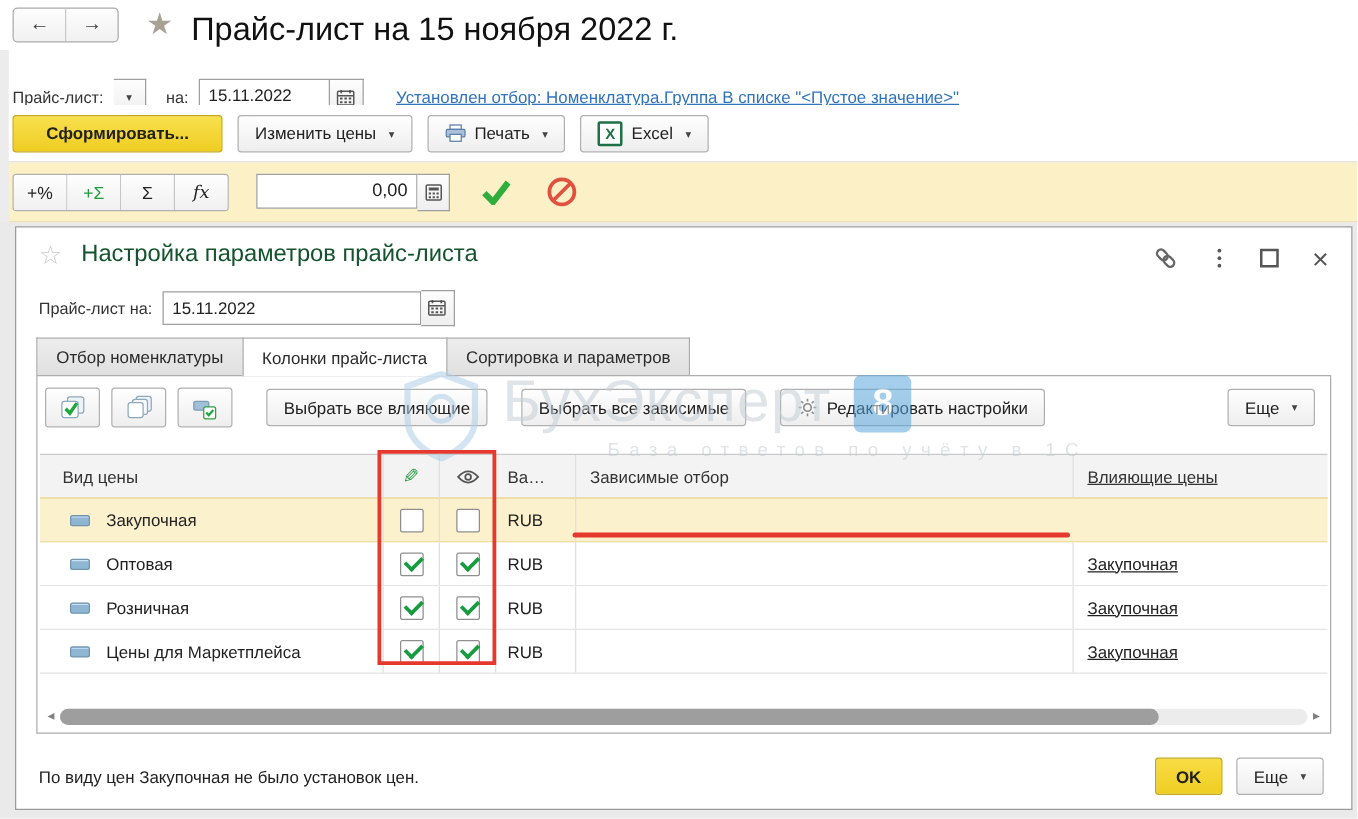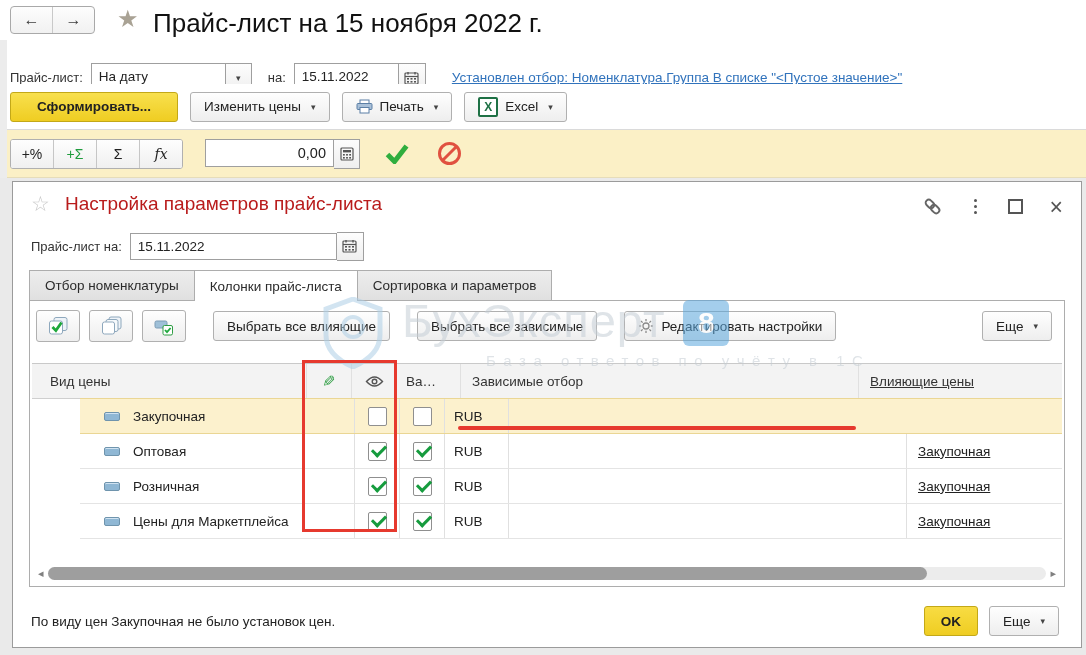--- a/index.html
+++ b/index.html
@@ -48,21 +48,21 @@
   .check-ok{margin-left:24px;display:flex;align-items:center;}
   .no-entry{margin-left:28px;width:17px;height:17px;border:3px solid #e05140;border-radius:50%;position:relative;}
   .no-entry::after{content:"";position:absolute;left:-1px;top:7px;width:19px;height:3px;background:#e05140;transform:rotate(-45deg);}
 
   
   .backdrop{position:absolute;left:0;top:178px;width:100%;height:477px;background:#eaeaea;}
   .left-strip{position:absolute;left:0;top:40px;width:7px;height:138px;background:#ececec;}
   .dialog{position:absolute;left:12px;top:181px;width:1070px;height:467px;background:#fff;border:1px solid #9b9b9b;box-sizing:border-box;}
   .dlg-header{position:relative;height:46px;}
   .dlg-star{position:absolute;left:18px;top:10px;font-size:21px;color:#c9c9c9;}
-  .dlg-title{position:absolute;left:52px;top:11px;font-size:19px;color:#b91c1c;}
+  .dlg-title{position:absolute;left:52px;top:11px;font-size:19px;color:#14532d;}
   .dlg-icons{position:absolute;right:18px;top:14px;display:flex;align-items:center;gap:27px;}
   .kebab{display:flex;flex-direction:column;gap:3px;padding:1px 4px;}
   .kebab i{width:3px;height:3px;background:#555;border-radius:50%;}
   .win-square{width:11px;height:11px;border:2px solid #555;}
   .close-x{font-size:23px;color:#555;line-height:14px;}
 
   .dlg-daterow{display:flex;align-items:center;padding-left:18px;margin-top:2px;height:32px;}
   .dlg-date-input{width:198px;height:25px;border:1px solid #9f9f9f;background:#fff;display:flex;align-items:center;padding-left:7px;font-size:13.5px;margin-left:8px;}
 
   .tabs{display:flex;position:relative;margin:8px 0 0 16px;z-index:2;}
@@ -71,21 +71,21 @@
   .panel{position:relative;margin:0 16px;height:287px;border:1px solid #adadad;background:#fff;box-sizing:border-box;margin-top:-1px;}
 
   .panel-toolbar{display:flex;align-items:center;padding:9px 6px 8px 6px;gap:9px;}
   .icon-btn{width:42px;height:30px;border:1px solid #b0b0b0;border-radius:3px;background:linear-gradient(#fefefe,#eeeeee);display:flex;align-items:center;justify-content:center;}
   .gap-l{margin-left:18px;}
   .more-right{margin-left:auto;margin-right:6px;}
 
   
   .tbl{margin:13px 2px 0 2px;border-top:1px solid #c9c9c9;font-size:13.5px;}
   .thead{display:flex;height:34px;align-items:center;background:#f3f3f3;border-bottom:1px solid #cfcfcf;color:#333;}
-  .trow{display:flex;height:34px;align-items:center;border-bottom:1px solid #e4e4e4;color:#222;background:#fff;margin-left:48px;}
+  .trow{display:flex;height:34px;align-items:center;border-bottom:1px solid #e4e4e4;color:#222;background:#fff;}
   .trow.selected{background:#fcf1cd;border-top:1px solid #ead694;border-bottom:1px solid #ead694;margin-top:-1px;}
   .c-name{width:274px;display:flex;align-items:center;padding-left:24px;gap:13px;box-sizing:border-box;}
   .thead .c-name{padding-left:18px;}
   .c-edit,.c-eye{width:45px;display:flex;align-items:center;justify-content:center;box-sizing:border-box;border-left:1px solid #e0e0e0;height:100%;}
   .c-cur{width:64px;padding-left:9px;box-sizing:border-box;border-left:1px solid #e0e0e0;height:100%;display:flex;align-items:center;}
   .c-dep{width:398px;padding-left:11px;box-sizing:border-box;border-left:1px solid #e0e0e0;height:100%;display:flex;align-items:center;}
   .c-inf{flex:1;padding-left:11px;box-sizing:border-box;border-left:1px solid #e0e0e0;height:100%;display:flex;align-items:center;text-decoration:underline;}
   .dash{width:14px;height:7px;border-radius:2px;background:#8fb7d4;border:1px solid #6f94ad;box-shadow:inset 0 1px 0 #cfe2f1;}
   .cb{width:17px;height:17px;background:#fff;border:1px solid #8f8f8f;border-radius:2px;position:relative;}
   .cb.checked::after{content:"";position:absolute;left:3px;top:2px;width:11px;height:6px;border-left:3px solid #169c3e;border-bottom:3px solid #169c3e;transform:rotate(-45deg);}
@@ -127,21 +127,20 @@
         <span>→</span>
       </div>
   </div>
   <div class="star-fav">★</div>
   <div class="page-title">Прайс-лист на 15 ноября 2022 г.</div>
 </div>
 
 <div class="filter-row">
   <span class="lbl">Прайс-лист:</span>
   <div class="combo">
-    <div class="combo-input">На дату</div>
     <div class="combo-btn">
         <span>▾</span>
       </div>
   </div>
   <span class="lbl on-lbl">на:</span>
   <div class="date-wrap">
     <div class="date-input">15.11.2022</div>
     <div class="cal-btn">
       <svg width="15" height="14" viewBox="0 0 15 14">
           <rect x="1" y="2" width="13" height="11" rx="1" fill="none" stroke="#555" stroke-width="1.2"></rect>

